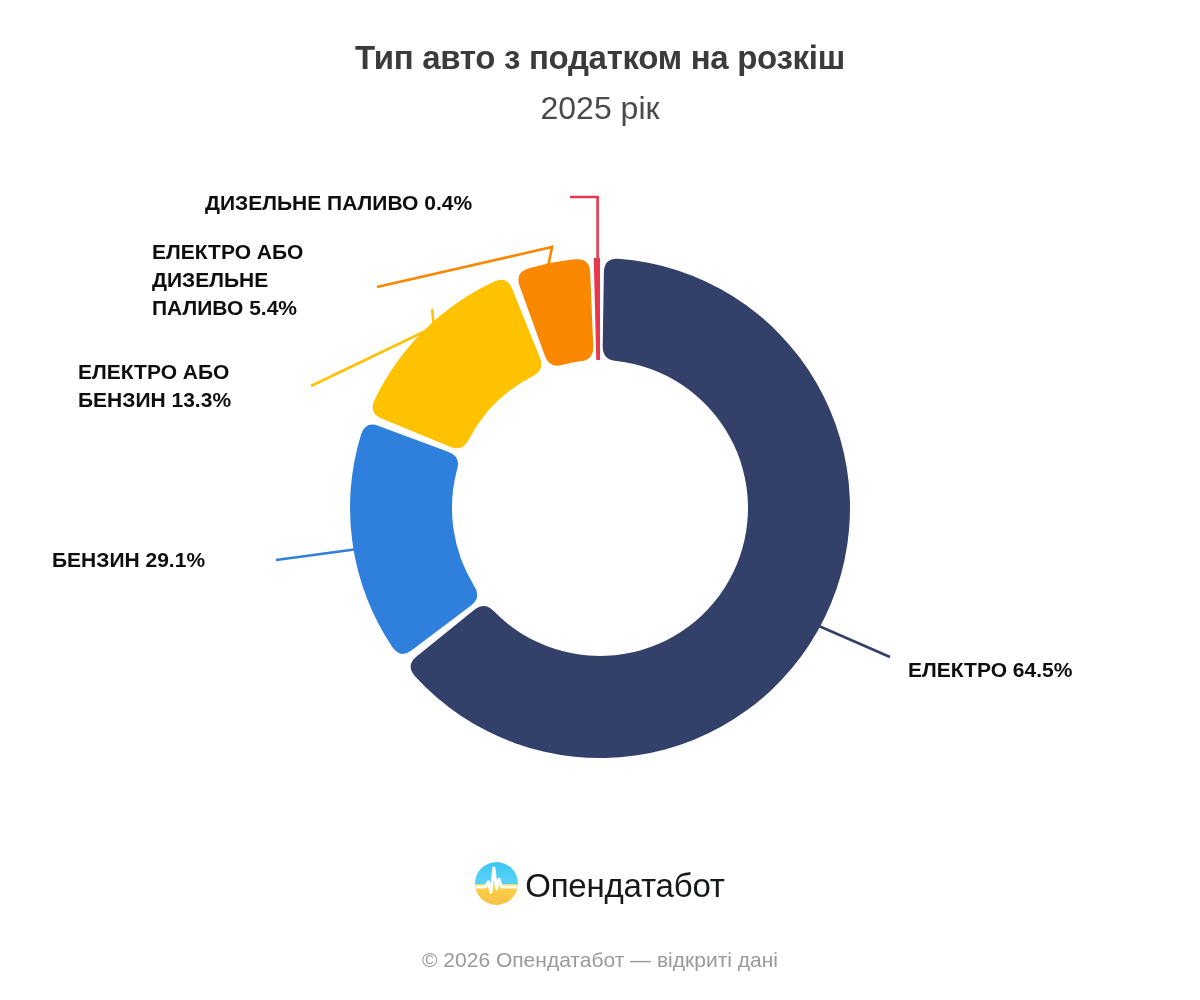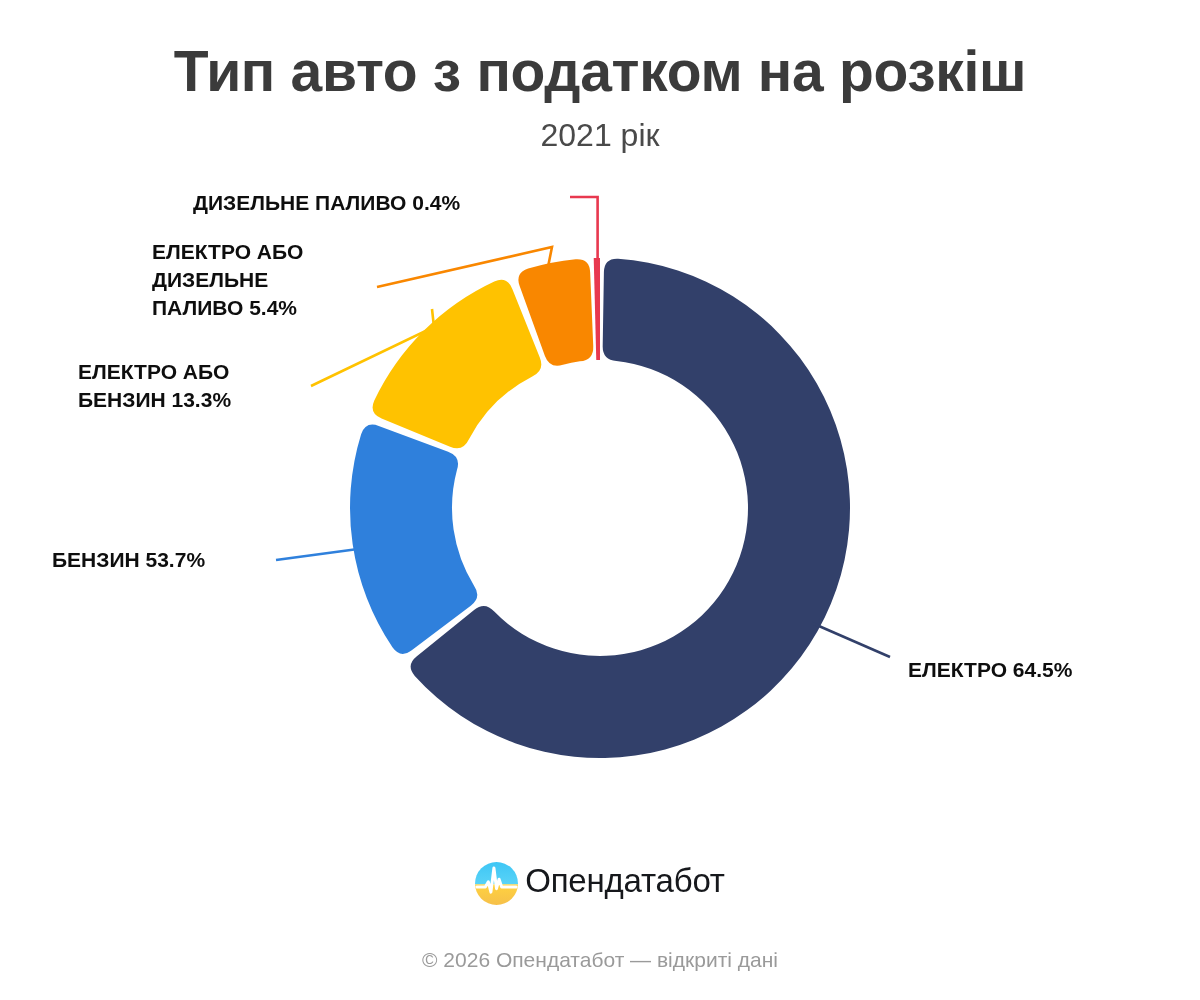--- a/index.html
+++ b/index.html
@@ -23,21 +23,21 @@
 
   
   .title-block {
     position: absolute;
     top: 40px;
     left: 0;
     width: 1200px;
     text-align: center;
   }
   .chart-title {
-    font-size: 57px;
+    font-size: 33px;
     font-weight: bold;
     color: #3b3b3b;
     letter-spacing: -0.3px;
     line-height: 1.12;
     margin: 0;
   }
   .chart-subtitle {
     font-size: 32px;
     font-weight: normal;
     color: #4a4a4a;
@@ -57,37 +57,37 @@
 
   
   .lbl {
     position: absolute;
     font-size: 21px;
     font-weight: bold;
     color: #0e0e0e;
     line-height: 1.33;
     white-space: pre-line;
   }
-  .lbl-diesel      { top: 189px; left: 193px; text-align: left; }
+  .lbl-diesel      { top: 189px; left: 205px; text-align: left; }
   .lbl-electrodies { top: 238px; left: 152px; text-align: left; width: 230px; }
   .lbl-electropet  { top: 358px; left:  78px; text-align: left; width: 210px; }
   .lbl-petrol      { top: 546px; left:  52px; text-align: left; }
   .lbl-electro     { top: 656px; left: 908px; text-align: left; }
 
   
   .footer {
     position: absolute;
     left: 0;
     width: 1200px;
     text-align: center;
   }
   .brand {
     top: 862px;
     display: flex;
-    align-items: flex-start;
+    align-items: flex-end;
     justify-content: center;
     gap: 7px;
   }
   .brand-mark {
     width: 43px;
     height: 43px;
     flex: 0 0 43px;
   }
   .brand-name {
     font-size: 33px;
@@ -101,21 +101,21 @@
     color: #9a9a9a;
   }
 </style>
 </head>
 <body>
 
 <div class="canvas">
 
   <div class="title-block">
     <div class="chart-title">Тип авто з податком на розкіш</div>
-    <div class="chart-subtitle">2021 рік</div>
+    <div class="chart-subtitle">2025 рік</div>
   </div>
 
   <svg class="donut" viewBox="0 0 1200 1000">
 
     <g>
 
       <path fill="#32406a" stroke="none" d="M 603.91 272.03 Q 604.14 258.03 618.13 258.66 A 250 250 0 1 1 414.77 675.9 Q 405.66 665.27 416.55 656.46 L 474.07 609.91 Q 484.95 601.1 494.26 611.55 A 148 148 0 1 0 616.42 360.91 Q 602.45 360.02 602.69 346.02 Z"></path>
 
       <path fill="#2f80dc" stroke="none" d="M 411.73 650.3 Q 400.56 658.74 392.43 647.34 A 250 250 0 0 1 361.12 434.28 Q 365.62 421.03 378.74 425.9 L 448.12 451.64 Q 461.25 456.51 457 469.85 A 148 148 0 0 0 474.03 585.69 Q 481.93 597.24 470.76 605.68 Z"></path>
 
@@ -134,21 +134,21 @@
       <path stroke="#32406a" d="M 812 623 L 890 657"></path>
     </g>
   </svg>
 
   <div class="lbl lbl-diesel">ДИЗЕЛЬНЕ ПАЛИВО 0.4%</div>
   <div class="lbl lbl-electrodies">ЕЛЕКТРО АБО
 ДИЗЕЛЬНЕ
 ПАЛИВО 5.4%</div>
   <div class="lbl lbl-electropet">ЕЛЕКТРО АБО
 БЕНЗИН 13.3%</div>
-  <div class="lbl lbl-petrol">БЕНЗИН 53.7%</div>
+  <div class="lbl lbl-petrol">БЕНЗИН 29.1%</div>
   <div class="lbl lbl-electro">ЕЛЕКТРО 64.5%</div>
 
   <div class="footer brand">
     <svg class="brand-mark" viewBox="0 0 100 100">
       <defs>
         <clipPath id="logoClip">
             <circle cx="50" cy="50" r="50"></circle>
           </clipPath>
         <linearGradient id="skyGrad" x1="0" y1="0" x2="0" y2="1">
           <stop offset="0%" stop-color="#3ec6f5"></stop>

